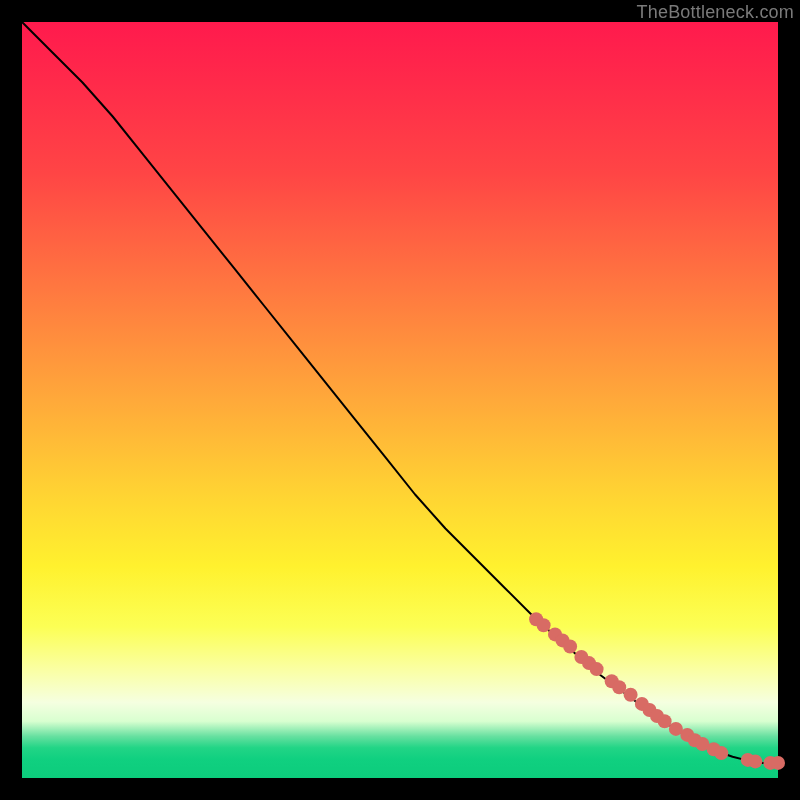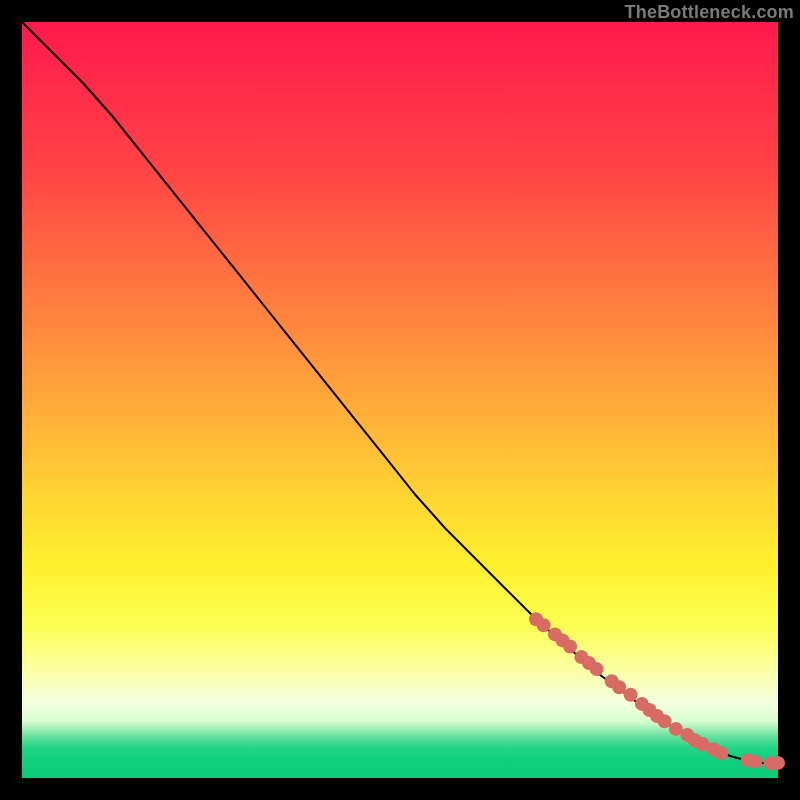--- a/index.html
+++ b/index.html
@@ -41,21 +41,21 @@
       #10d080 97.5%,
       #0ccc7c 100%
     );
   }
   .watermark {
     position: absolute;
     top: 2px;
     right: 6px;
     font-family: Arial, Helvetica, sans-serif;
     font-size: 18px;
-    font-weight: 700;
+    font-weight: 400;
     color: #7a7a7a;
     letter-spacing: 0.2px;
     user-select: none;
   }
   svg.curve {
     position: absolute;
     left: 0;
     top: 0;
     width: 756px;
     height: 756px;

